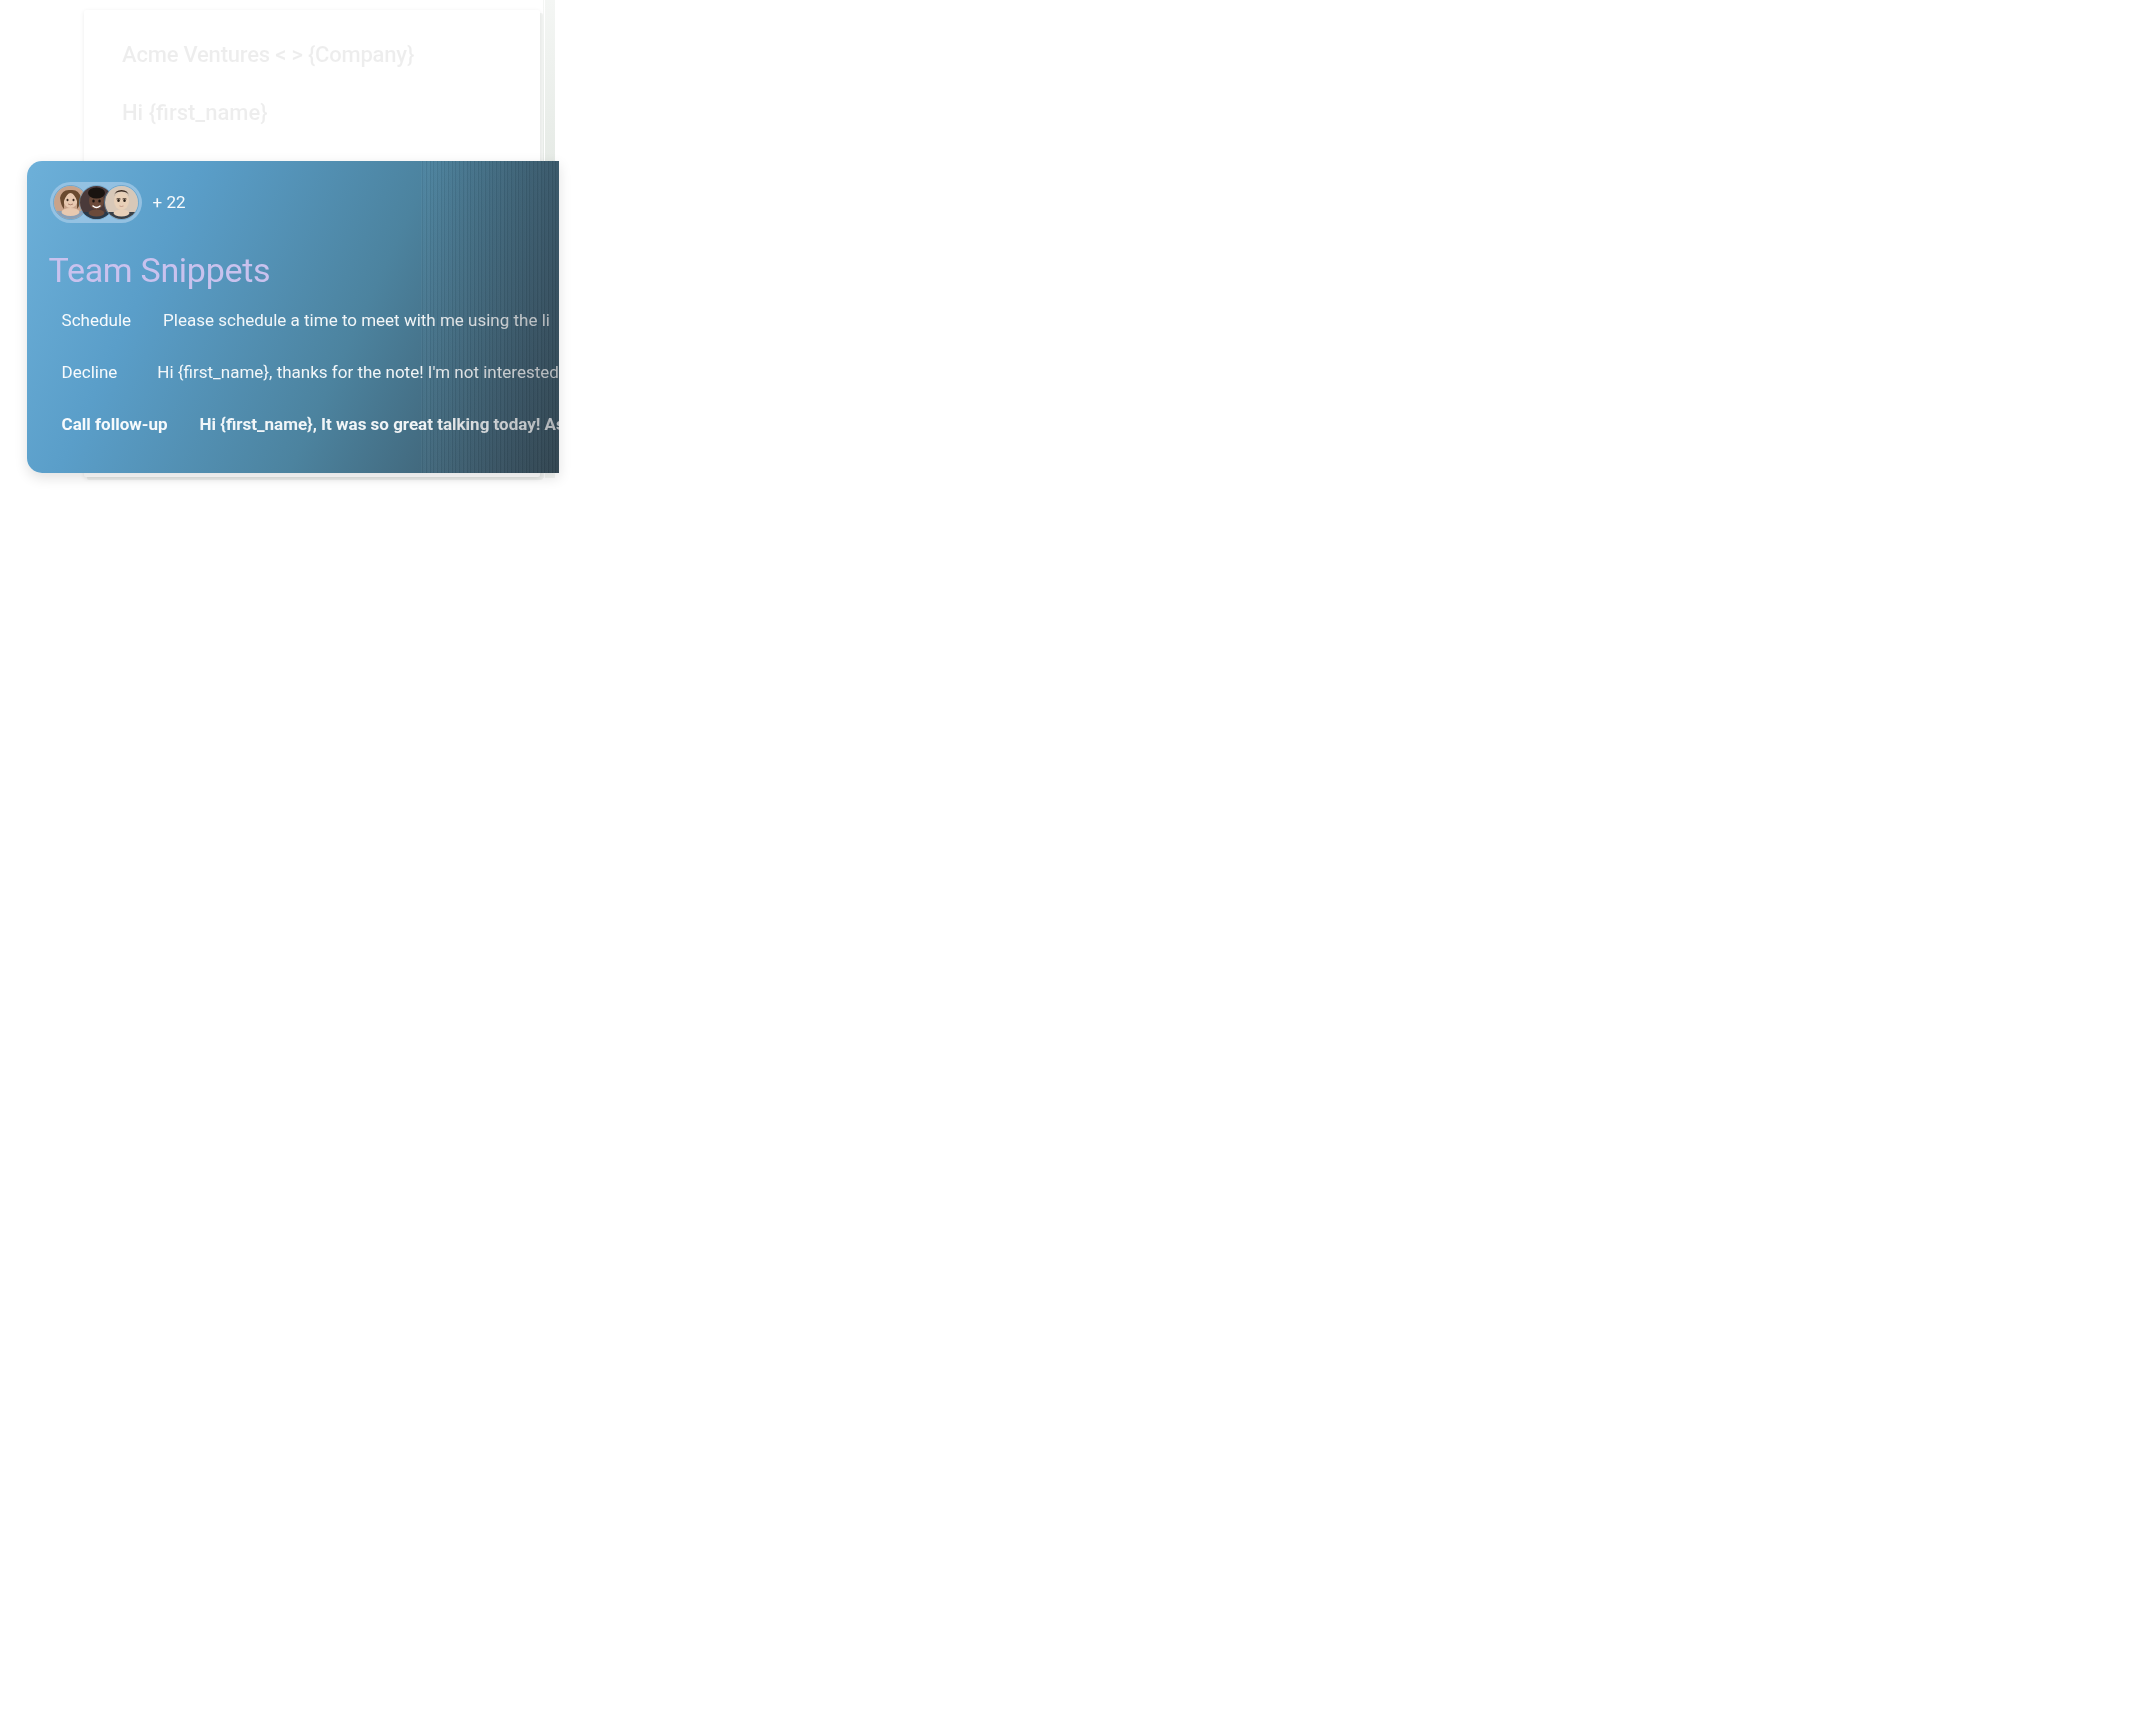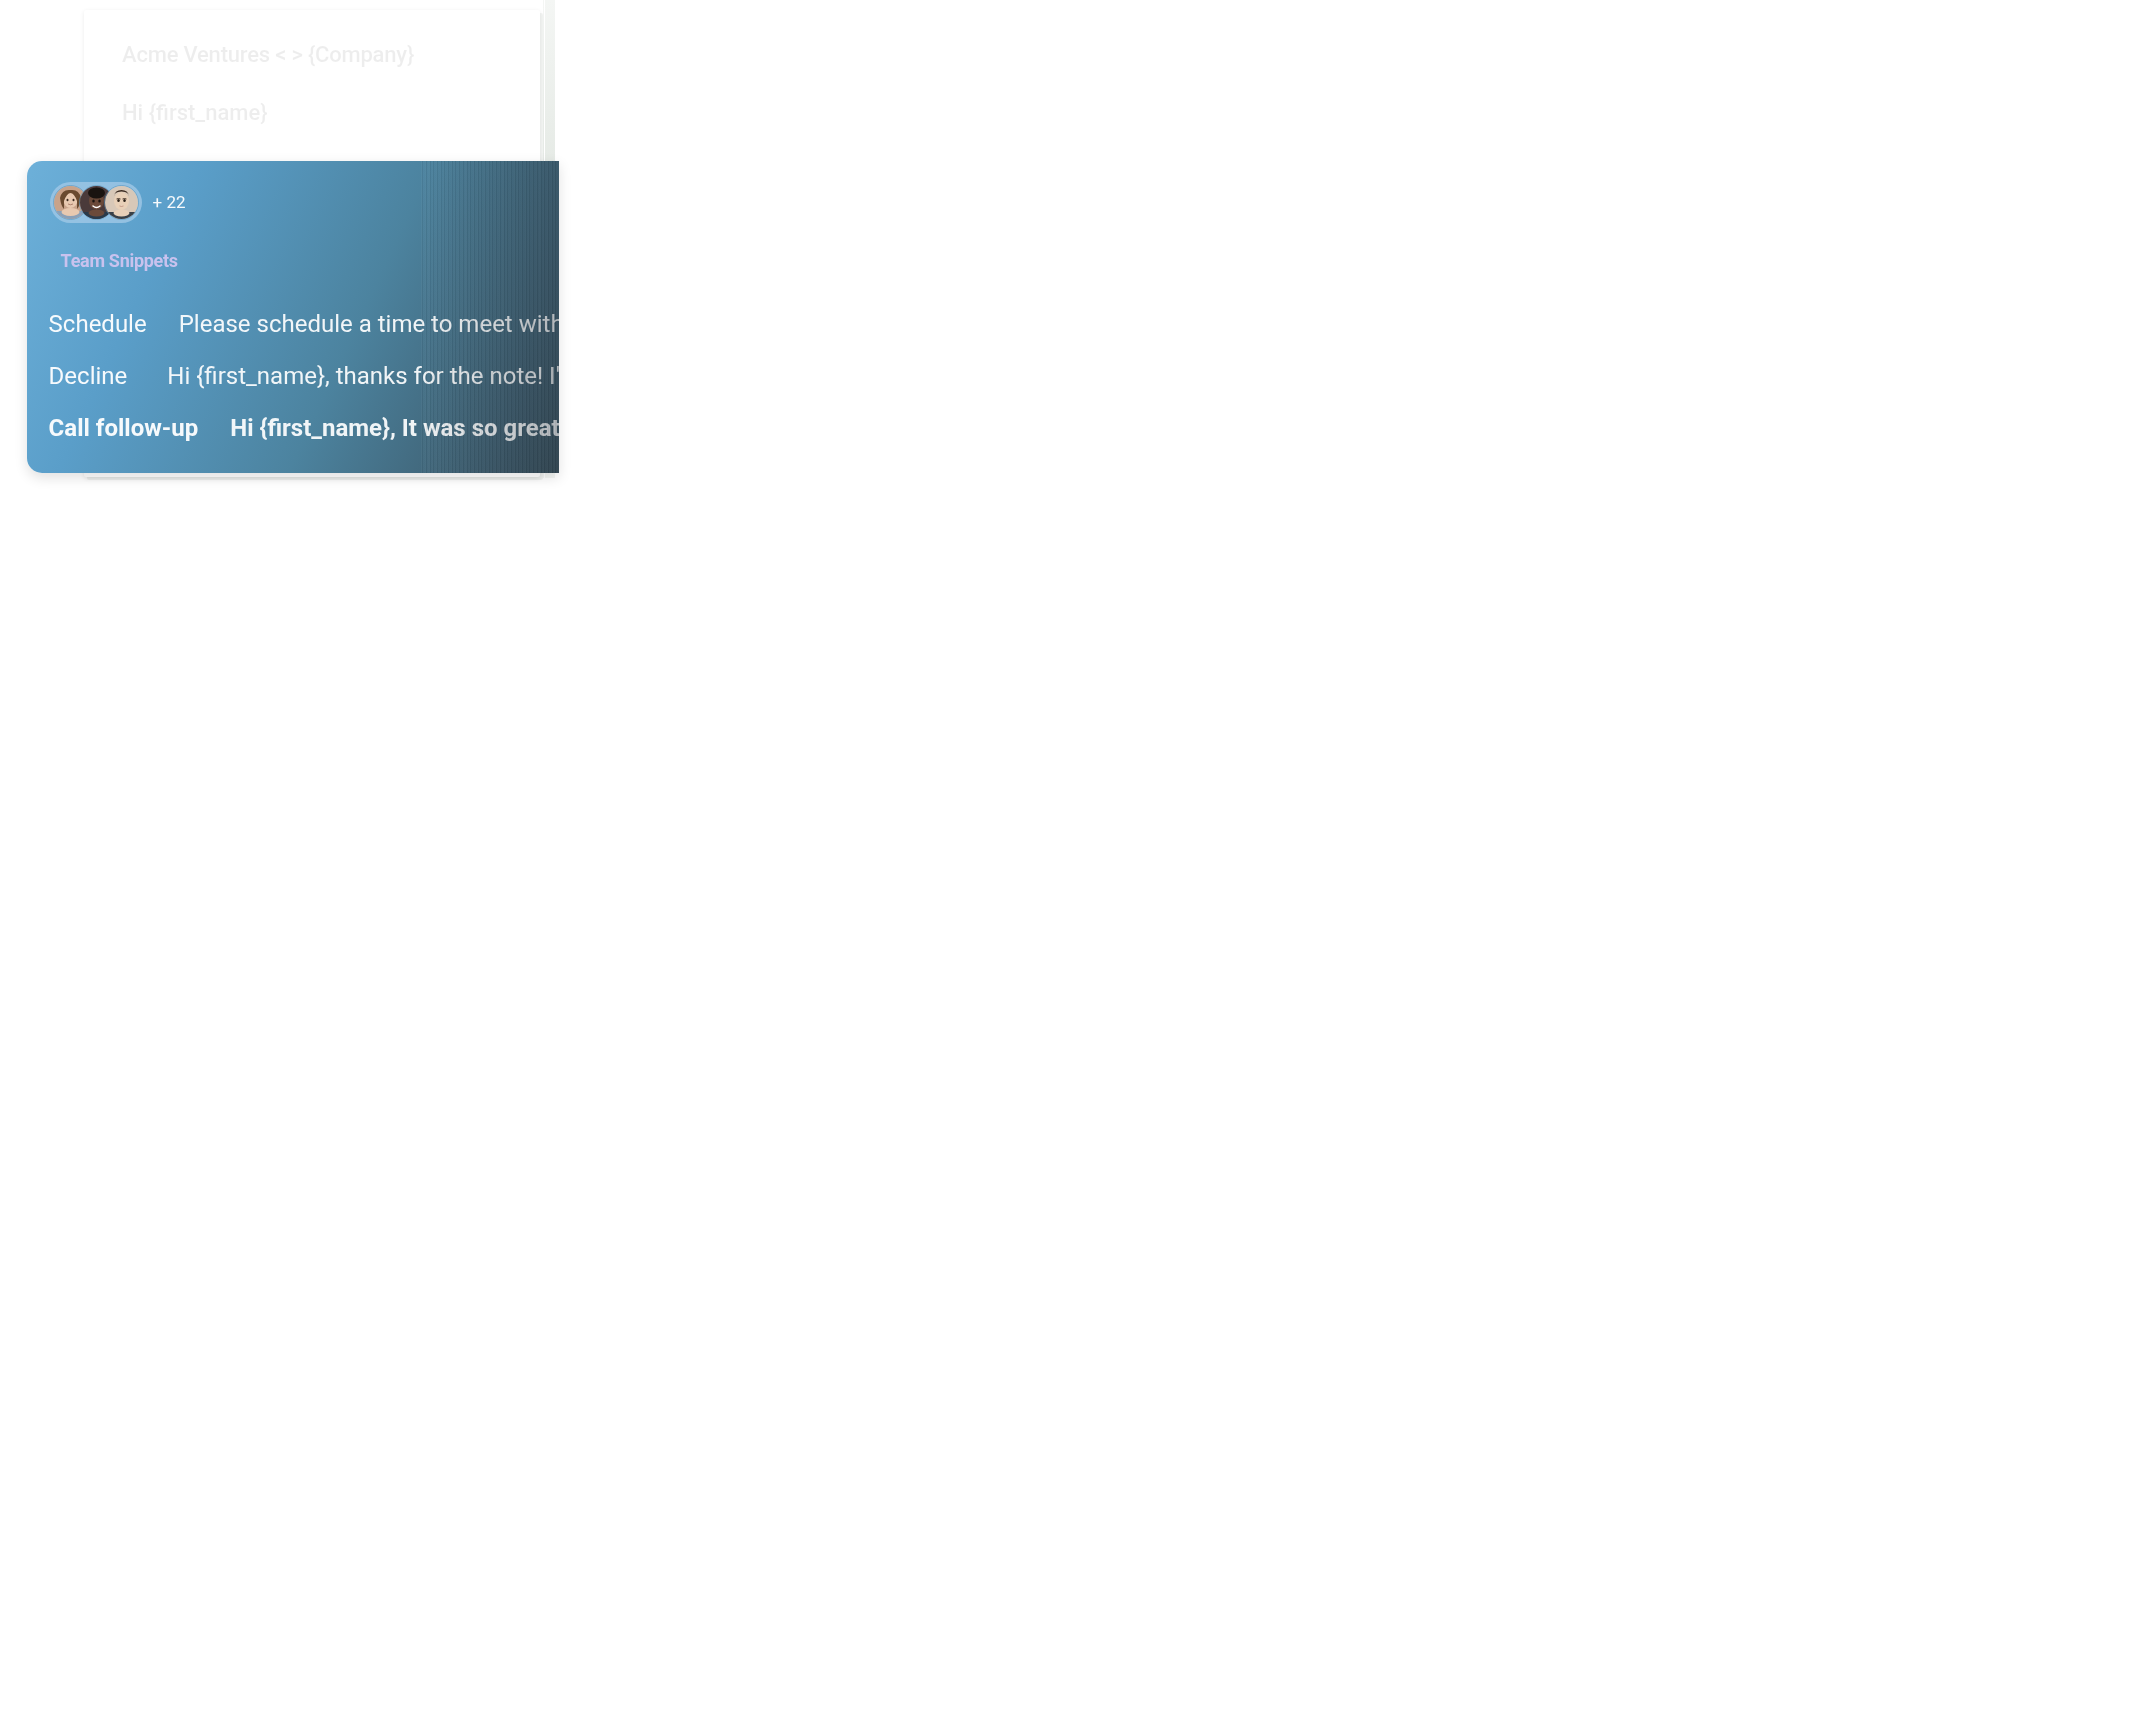--- a/index.html
+++ b/index.html
@@ -145,33 +145,32 @@
       left: 126px;
       font-size: 17px;
       font-weight: 400;
       color: rgba(255,255,255,0.95);
     }
     
     .panel-title {
       position: absolute;
       top: 89px;
       left: 22px;
-      font-size: 18px;
-      font-weight: 700;
+      font-size: 34px;
+      font-weight: 400;
       color: #c9c2ee;
       letter-spacing: -0.3px;
-      margin-left: 12px;
     }
     
     .snippet-row {
       position: absolute;
-      left: 22px;
+      left: 35px;
       display: flex;
       align-items: baseline;
-      font-size: 24px;
+      font-size: 17px;
       font-weight: 400;
       color: rgba(255,255,255,0.95);
       white-space: nowrap;
     }
     .snippet-row.row1 { top: 149px; }
     .snippet-row.row2 { top: 201px; }
     .snippet-row.row3 { top: 253px; font-weight: bold; }
     
     .snippet-label { 
       display: inline-block;

